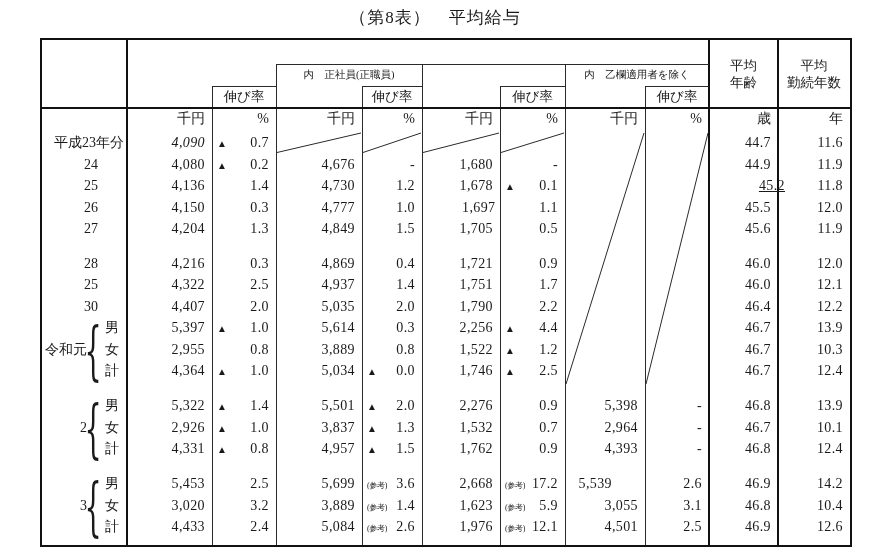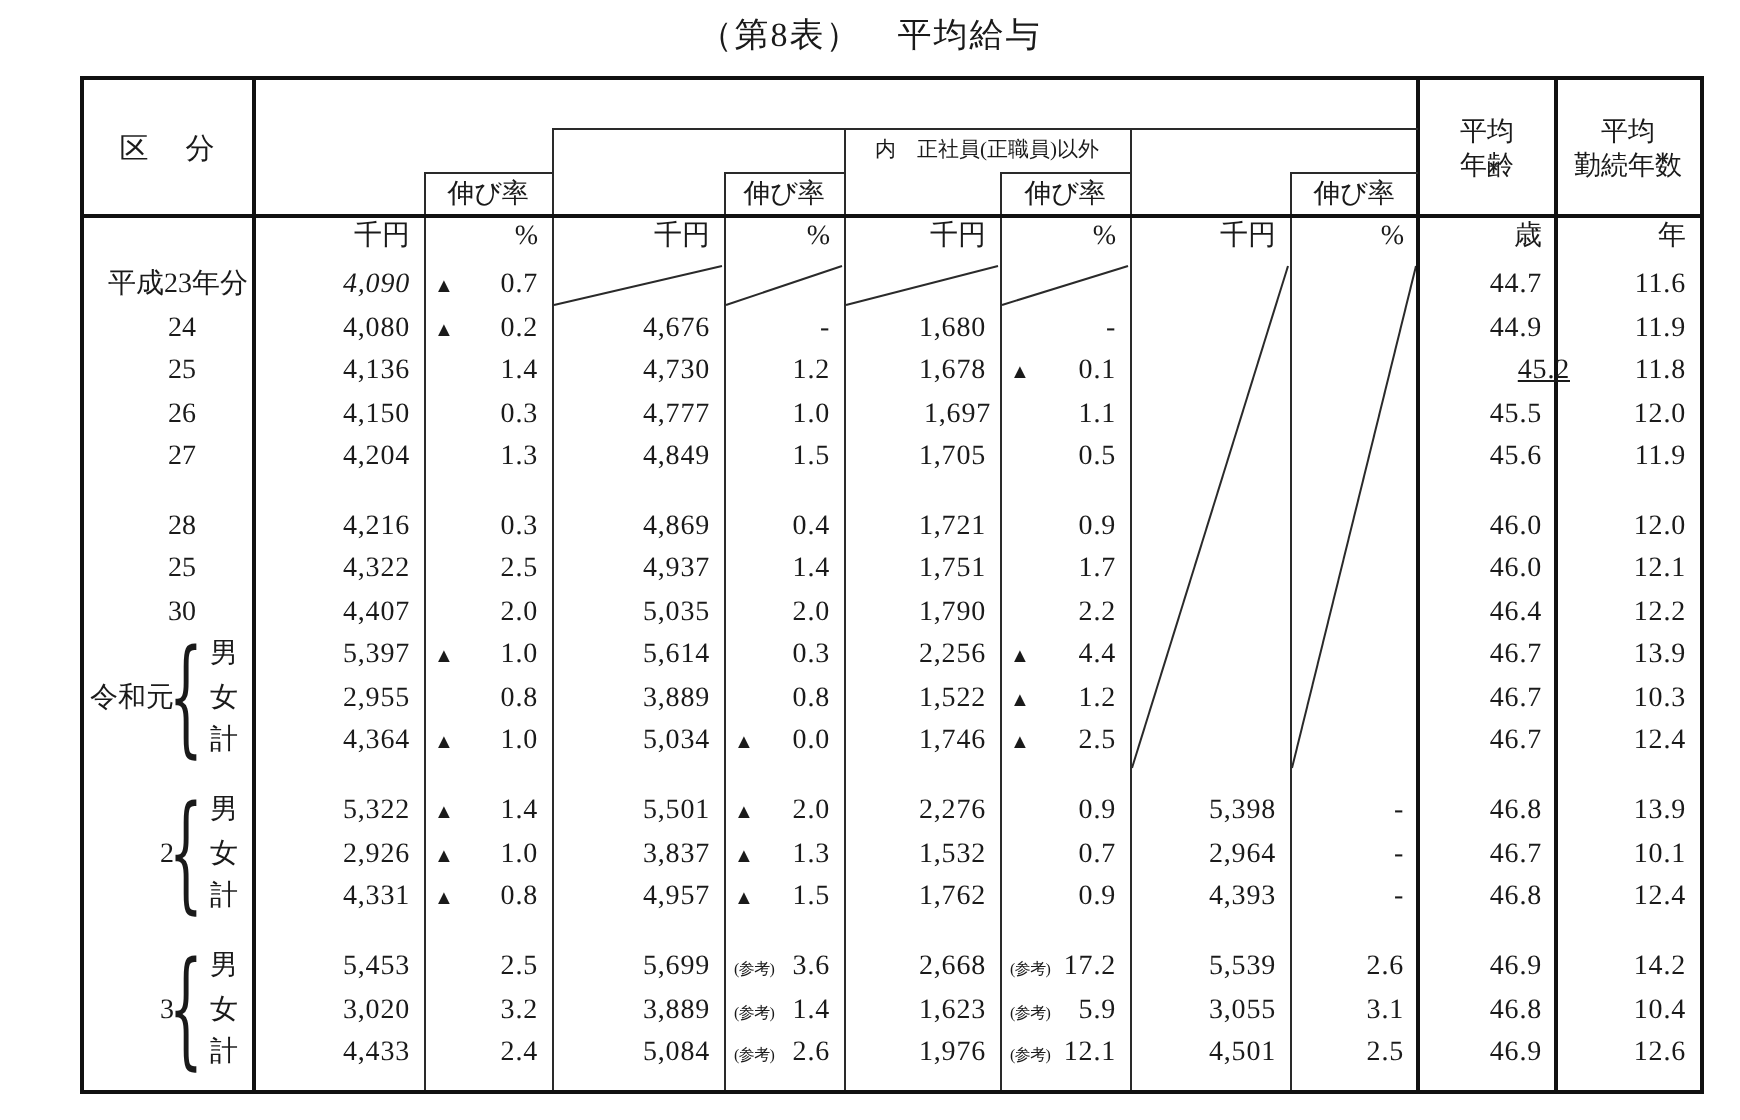--- a/index.html
+++ b/index.html
@@ -59,22 +59,22 @@
     transform:scaleY(2.35);transform-origin:center;font-family:"DejaVu Serif",serif;}
   .diag-overlay{position:absolute;left:0;top:0;pointer-events:none;}
 </style>
 </head>
 <body>
 
 <div class="title">（第8表）　平均給与</div>
 
 <div class="table" id="table">
 
-  <div class="hcell h-kubun">区　分</div>
-  <div class="hcell h-sub h-sub1">内　正社員(正職員)以外</div>
+  <div class="hcell h-sub h-sub0">内　正社員(正職員)</div>
+  <div class="hcell h-sub h-sub2">内　乙欄適用者を除く</div>
   <div class="hcell h-growth h-g0">伸び率</div>
   <div class="hcell h-growth h-g1">伸び率</div>
   <div class="hcell h-growth h-g2">伸び率</div>
   <div class="hcell h-growth h-g3">伸び率</div>
   <div class="hcell h-two h-age">
     <span>平均</span>
     <span>年齢</span>
   </div>
   <div class="hcell h-two h-tenure">
     <span>平均</span>
@@ -632,21 +632,21 @@
         <span class="val">3.6</span>
       </div>
       <div class="dcell" style="left: 380px; width: 78px;">
         <span class="prefix"></span>
         <span class="val">2,668</span>
       </div>
       <div class="dcell" style="left: 458px; width: 65px;">
         <span class="prefix ref">(参考)</span>
         <span class="val">17.2</span>
       </div>
-      <div class="dcell" style="left: 523px; width: 80px;">
+      <div class="dcell" style="left: 497px; width: 80px;">
         <span class="prefix"></span>
         <span class="val">5,539</span>
       </div>
       <div class="dcell" style="left: 603px; width: 64px;">
         <span class="prefix"></span>
         <span class="val">2.6</span>
       </div>
       <div class="dcell" style="left: 667px; width: 69px;">
         <span class="prefix"></span>
         <span class="val">46.9</span>

